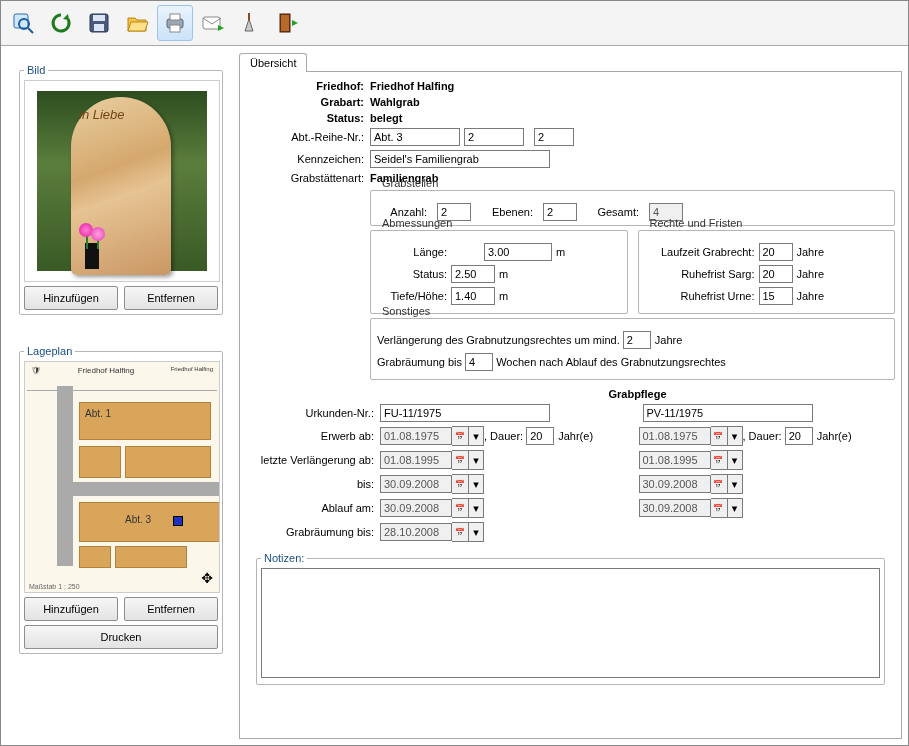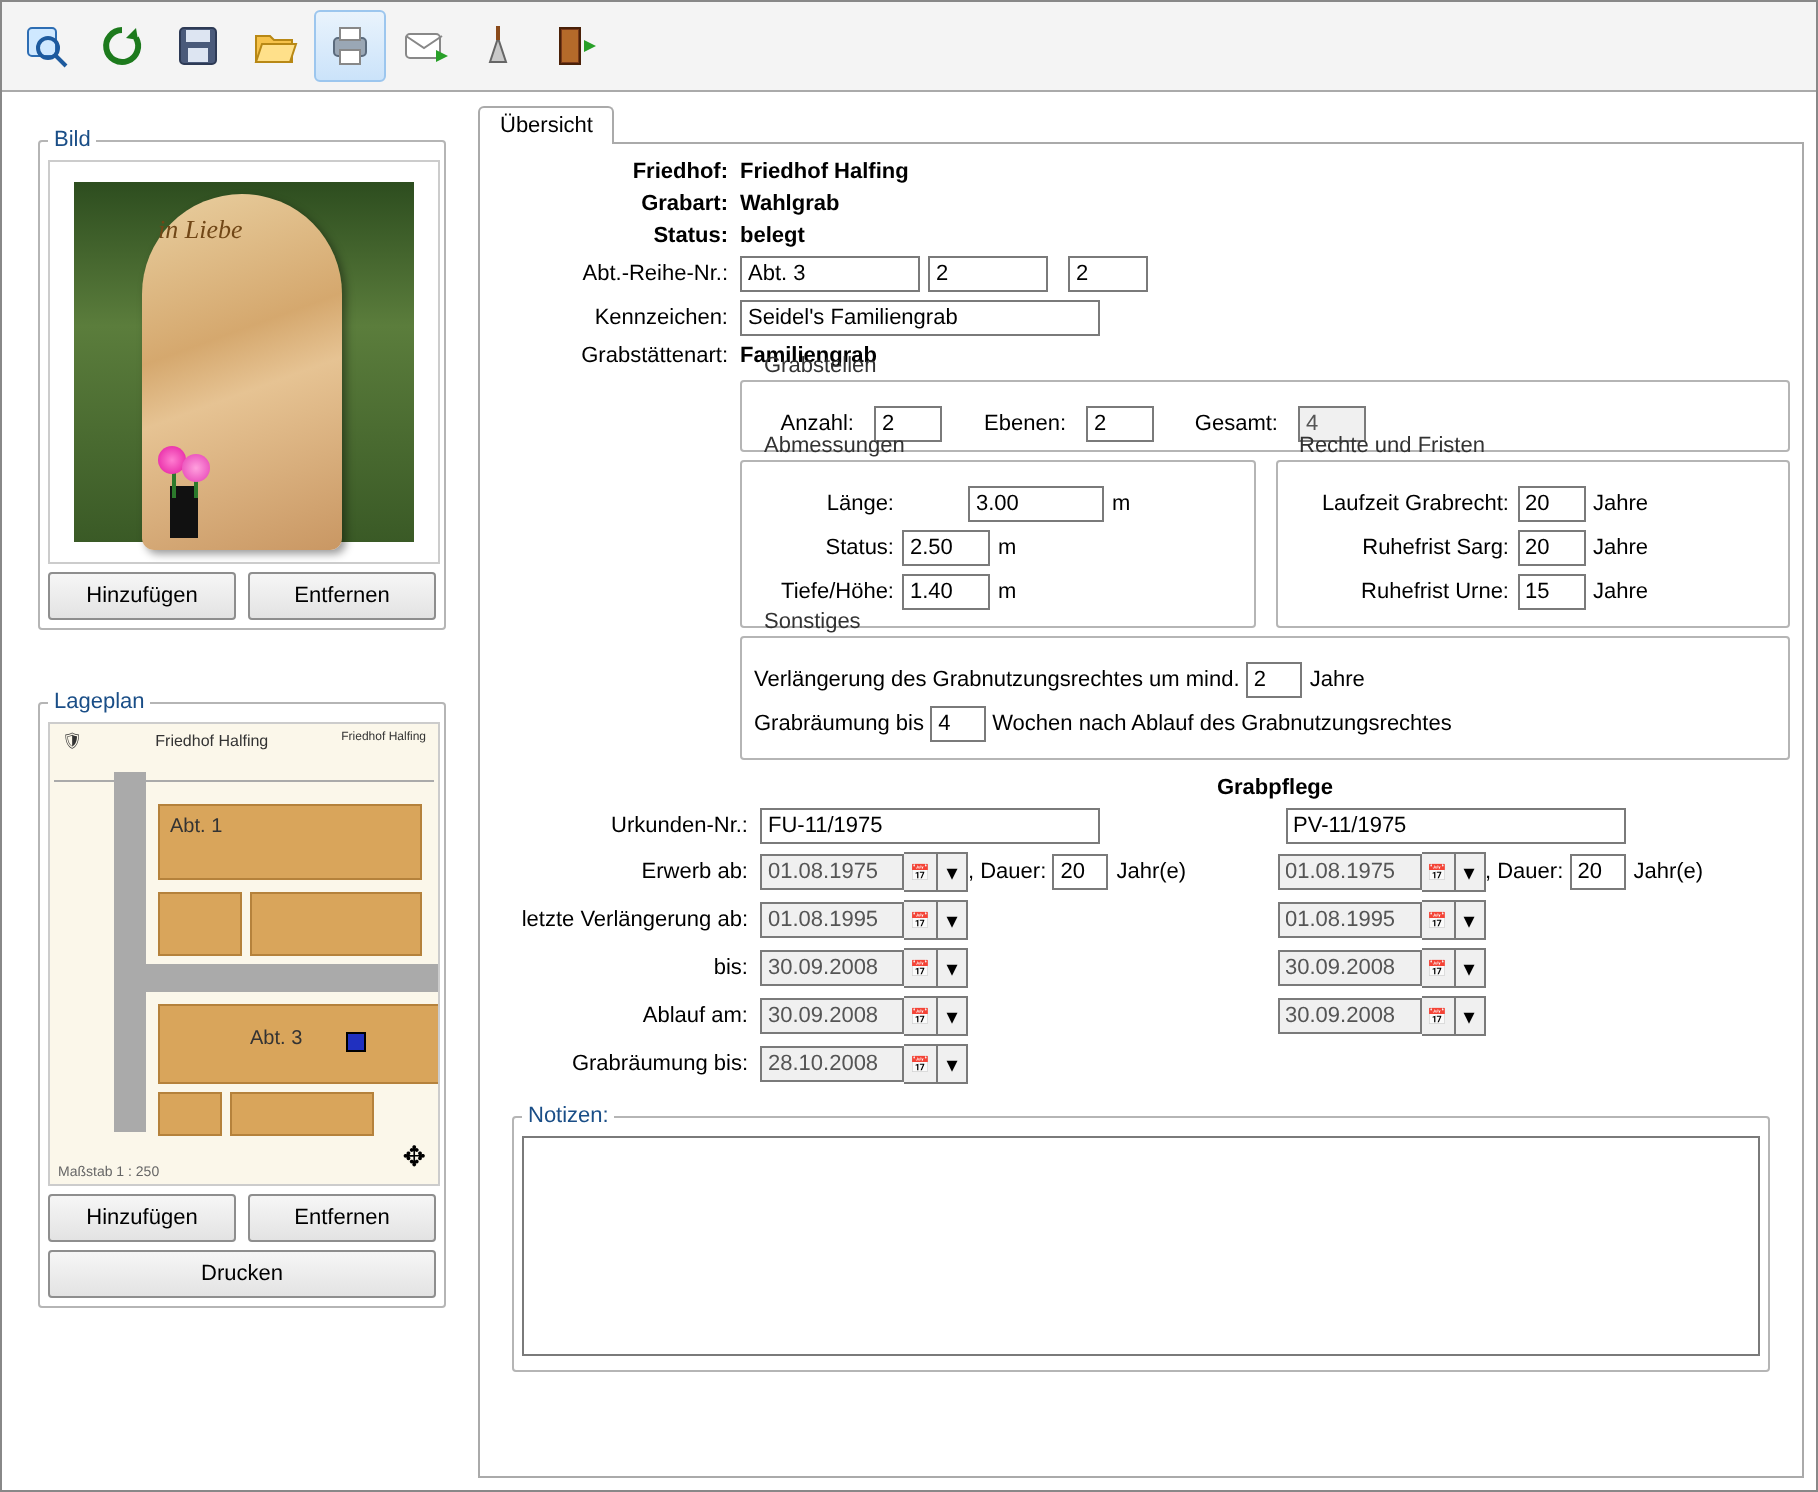--- a/index.html
+++ b/index.html
@@ -34,21 +34,21 @@
   .cols { display:flex; gap:4px;}
   .colhdr { text-align:center; font-weight:bold; margin-bottom:4px;}
   .datebox { display:inline-flex; align-items:center;}
   .datebox input { width:72px;}
   .datebox .cal { width:16px; height:18px; border:1px solid #7a7a7a; border-left:none; background:#f0f0f0; display:inline-flex; align-items:center; justify-content:center; font-size:8px;}
   .datebox .dd { width:14px; height:18px; border:1px solid #7a7a7a; border-left:none; background:#f0f0f0; display:inline-flex; align-items:center; justify-content:center;}
   fieldset.notes { margin-top:6px;}
   textarea { width:100%; height:110px; border:1px solid #7a7a7a; resize:none; font-family:inherit; font-size:11px; box-sizing:border-box;}
   .unit { padding-left:4px;}
   
-  .stone-bg{width:170px;height:180px;position:relative;background:linear-gradient(#2d4d1f,#5b7d3c 40%,#3a5a26);font-family:Liberation Serif, serif;}
+  .stone-bg{width:170px;height:180px;position:relative;background:linear-gradient(#2d4d1f,#5b7d3c 40%,#3a5a26);}
   .stone{position:absolute;left:34px;top:6px;width:100px;height:178px;border-radius:50px 50px 6px 6px;background:linear-gradient(160deg,#e9cfa0,#d5a86e 40%,#e6c393 55%,#c99763);box-shadow:2px 2px 4px rgba(0,0,0,.4);}
   .stone-text{position:absolute;left:42px;top:16px;font-style:italic;color:#714717;font-size:13px;}
   .vase{position:absolute;left:48px;bottom:2px;width:14px;height:26px;background:#111;}
   .flower{position:absolute;width:14px;height:14px;border-radius:50%;}
   .flower.a{left:42px;bottom:34px;background:radial-gradient(#ff7ed1,#e3199f);}
   .flower.b{left:54px;bottom:30px;background:radial-gradient(#ffa1de,#e53bb3);}
   .stem{position:absolute;width:2px;background:#2c7a2c;}
   .stem.a{left:49px;bottom:22px;height:16px;}
   .stem.b{left:60px;bottom:22px;height:12px;}
   

